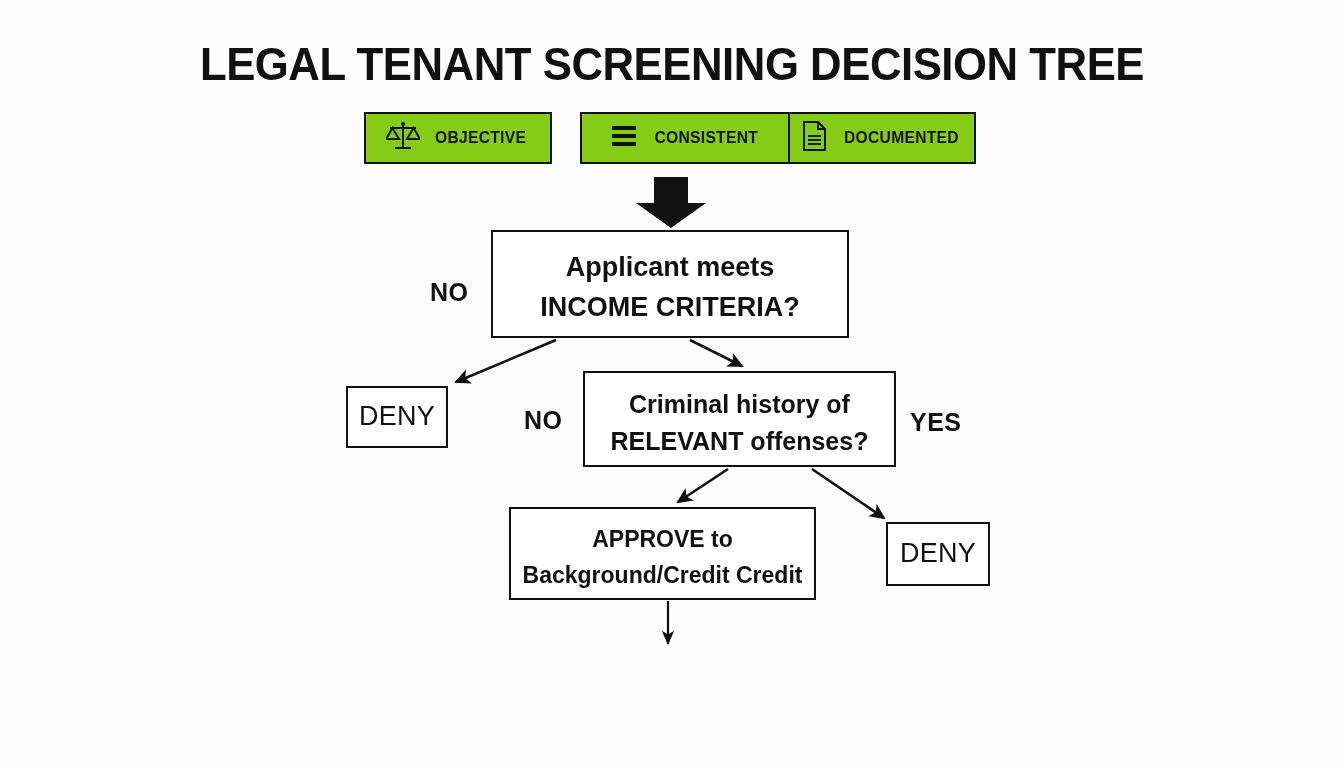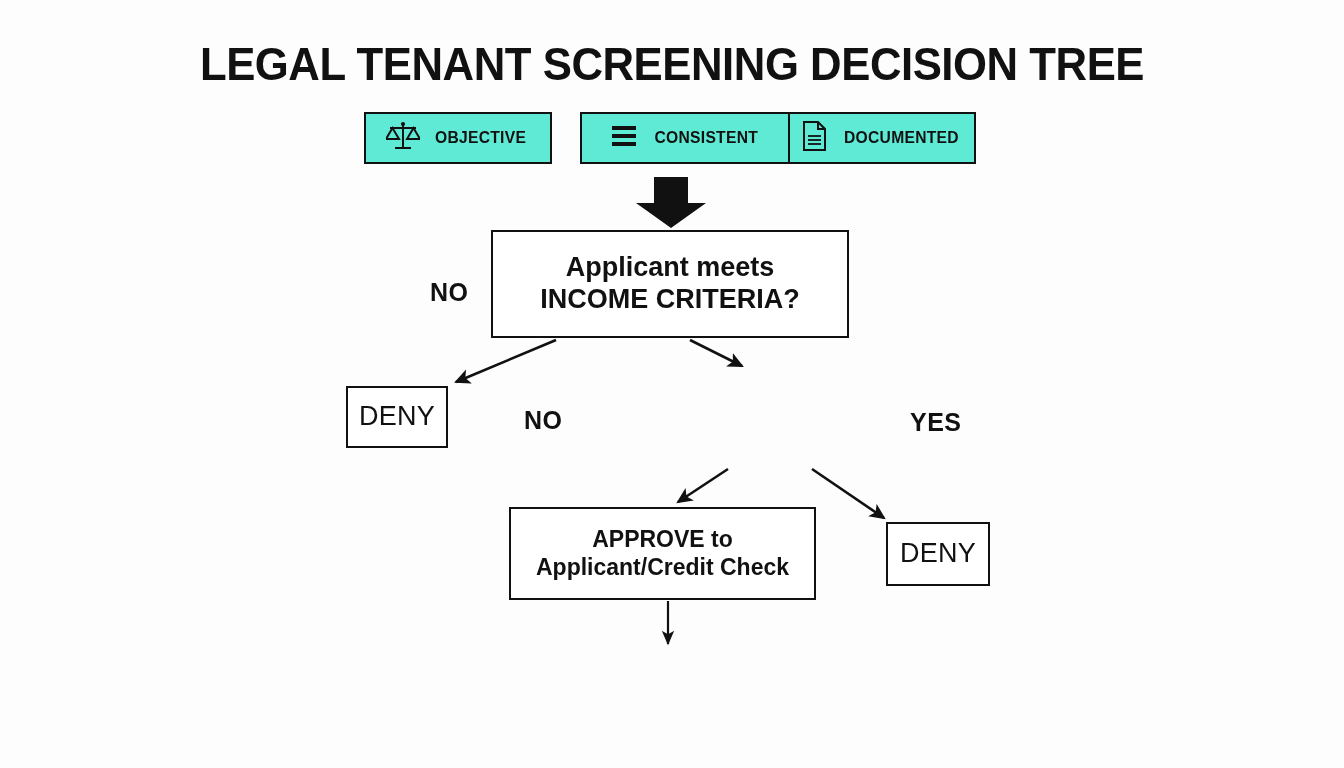--- a/index.html
+++ b/index.html
@@ -32,21 +32,21 @@
     letter-spacing: -0.5px;
     transform: scaleX(0.93);
     white-space: nowrap;
   }
 
   
   .badge {
     position: absolute;
     box-sizing: border-box;
     border: 2.5px solid #111111;
-    background: #5eead4;
+    background: #84cc16;
     display: flex;
     align-items: center;
     justify-content: center;
     gap: 11px;
     height: 52px;
   }
   .badge-label {
     font-size: 17px;
     font-weight: bold;
     letter-spacing: 0.3px;
@@ -70,20 +70,21 @@
     display: flex;
     flex-direction: column;
     align-items: center;
     justify-content: center;
     text-align: center;
     line-height: 1.18;
   }
   .flowbox .line {
     white-space: nowrap;
     font-weight: bold;
+    margin-top: 8px;
   }
 
   #box-income   { left: 491px; top: 230px; width: 358px; height: 108px; }
   #box-income .line { font-size: 27px; }
 
   #box-criminal { left: 583px; top: 371px; width: 313px; height: 96px; }
   #box-criminal .line { font-size: 25px; }
 
   #box-proceed  { left: 509px; top: 507px; width: 307px; height: 93px; }
   #box-proceed .line { font-size: 23px; }
@@ -191,24 +192,28 @@
     <line x1="812" y1="469" x2="884" y2="518" stroke="#111111" stroke-width="2.6" marker-end="url(#ah)"></line>
 
     <line x1="668" y1="601" x2="668" y2="644" stroke="#111111" stroke-width="2.2" marker-end="url(#ah-thin)"></line>
   </svg>
 
   <div class="flowbox" id="box-income">
     <div class="line">Applicant meets</div>
     <div class="line">INCOME CRITERIA?</div>
   </div>
 
+  <div class="flowbox" id="box-criminal">
+    <div class="line">Criminal history of</div>
+    <div class="line">RELEVANT offenses?</div>
+  </div>
 
   <div class="flowbox" id="box-proceed">
     <div class="line">APPROVE to</div>
-    <div class="line">Applicant/Credit Check</div>
+    <div class="line">Background/Credit Credit</div>
   </div>
 
 
   <div class="flowbox" id="box-deny-1">
     <div class="deny-label">DENY</div>
   </div>
 
   <div class="flowbox" id="box-deny-2">
     <div class="deny-label">DENY</div>
   </div>

